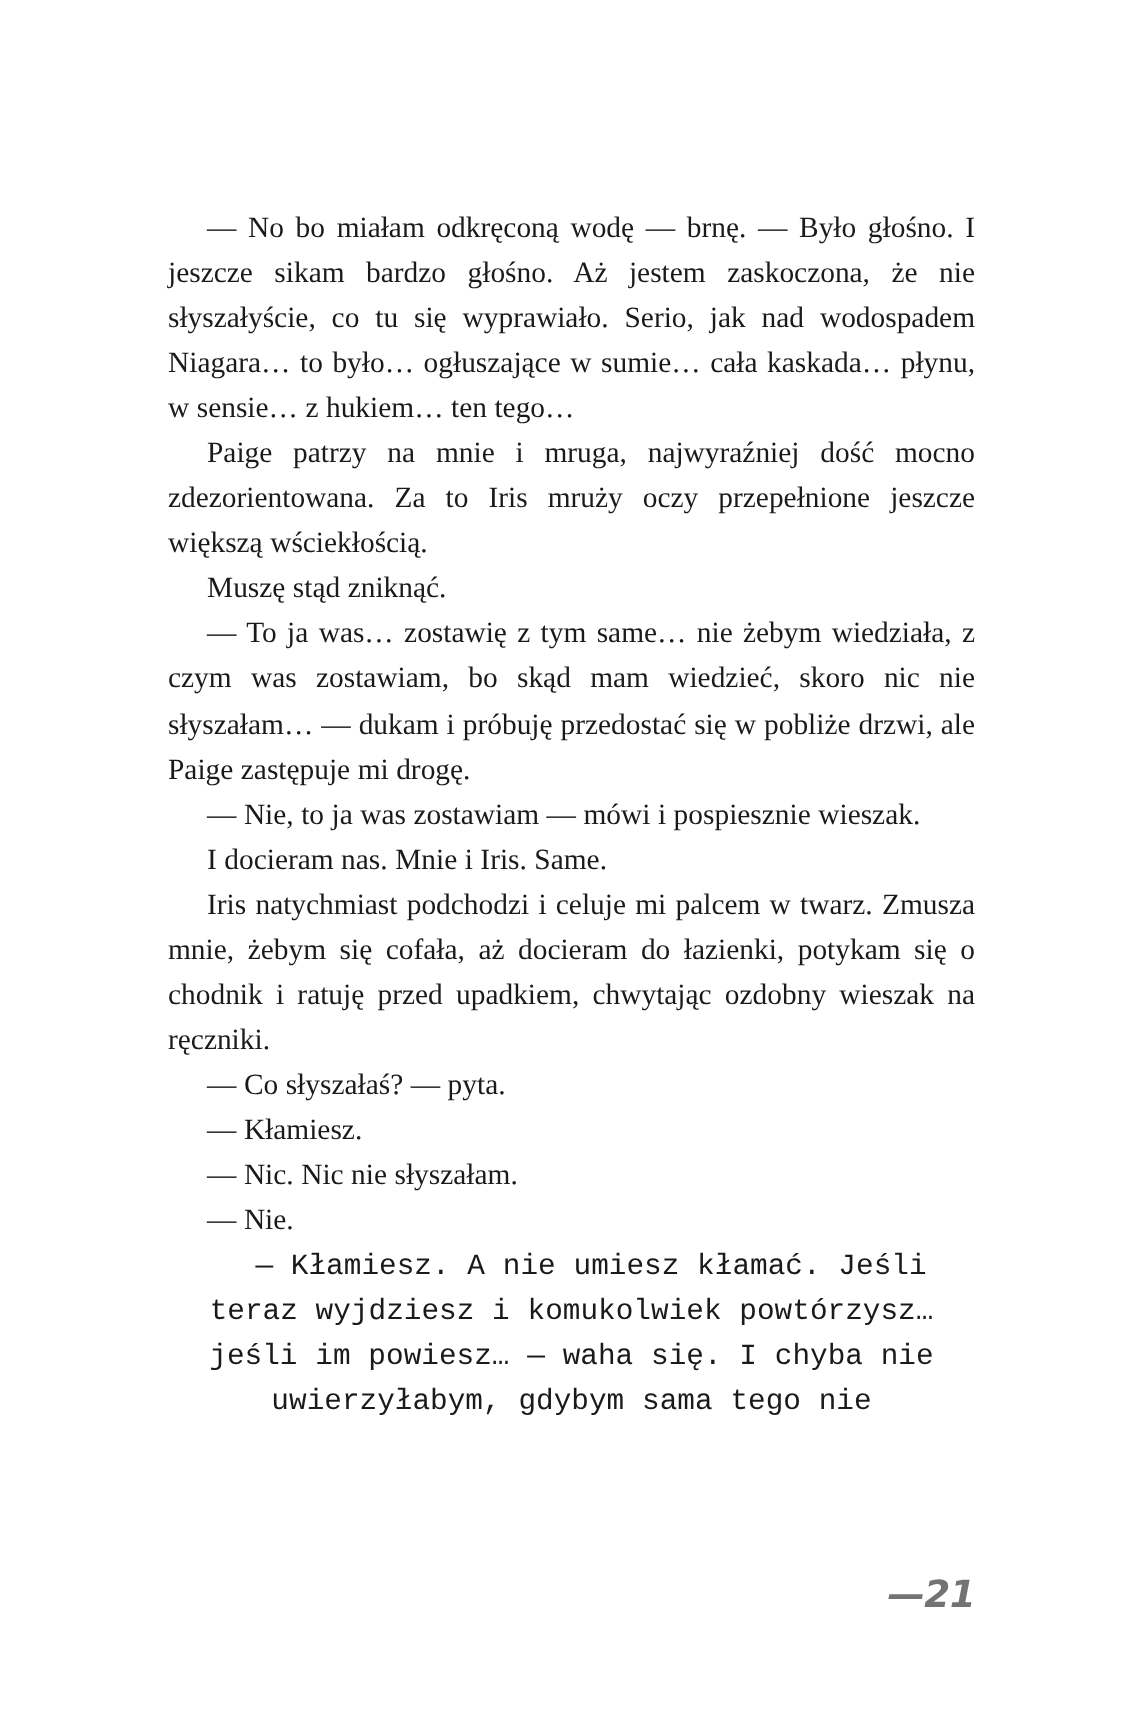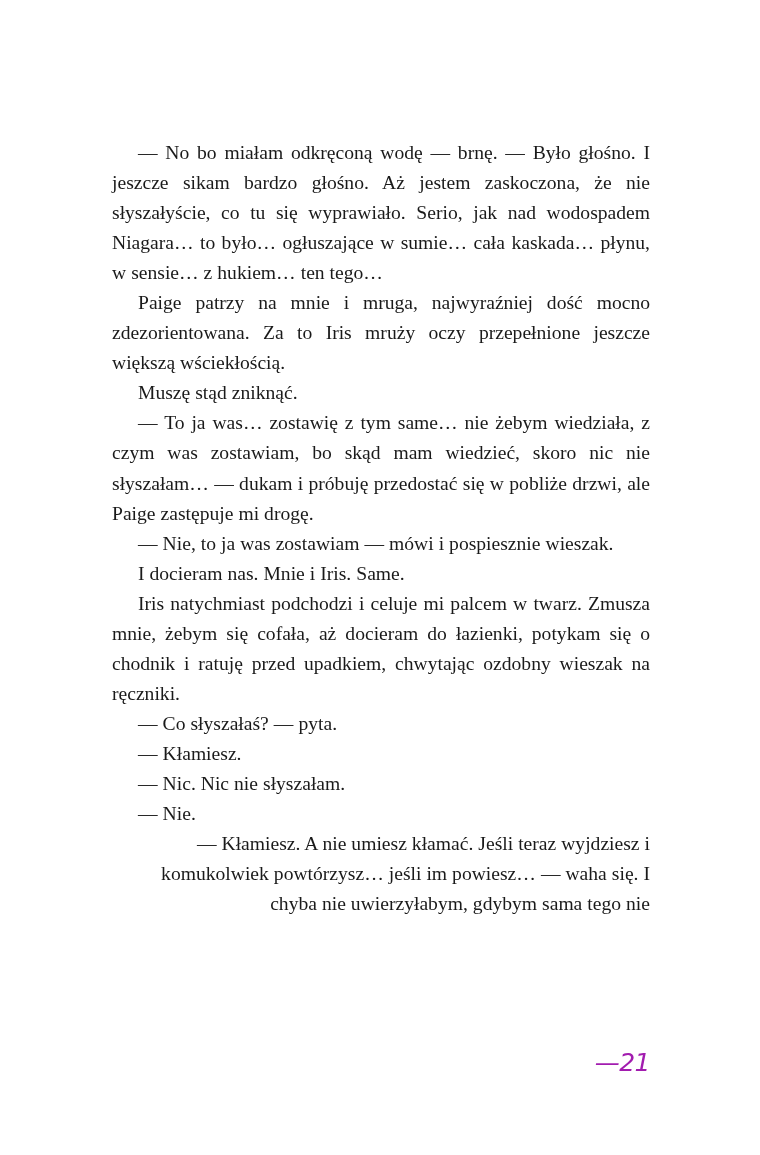--- a/index.html
+++ b/index.html
@@ -39,33 +39,34 @@
     text-align: justify;
     text-justify: inter-word;
     font-size: 19.6px;
     line-height: 30.05px;
     text-indent: 26px;
     hyphens: none;
     word-spacing: 0.1px;
   }
 
   p.para:last-child {
-    text-align: right;
+    text-align: center;
+    font-family: Liberation Mono, monospace;
   }
 
   .folio {
     position: absolute;
     right: 110px;
     top: 1048px;
     font-family: "DejaVu Sans", "Liberation Sans", sans-serif;
-    font-weight: normal;
+    font-weight: bold;
     font-style: italic;
     font-size: 25px;
     letter-spacing: -0.5px;
-    color: #a21caf;
+    color: #737373;
     white-space: nowrap;
   }
 </style>
 </head>
 <body>
 
 <div class="page">
 
   <div class="text-block">
     <p class="para">— No bo miałam odkręconą wodę — brnę. — Było głośno. I jeszcze sikam bardzo głośno. Aż jestem zaskoczona, że nie słyszałyście, co tu się wyprawiało. Serio, jak nad wodospadem Niagara… to było… ogłuszające w sumie… cała kaskada… płynu, w sensie… z hukiem… ten tego…</p>

